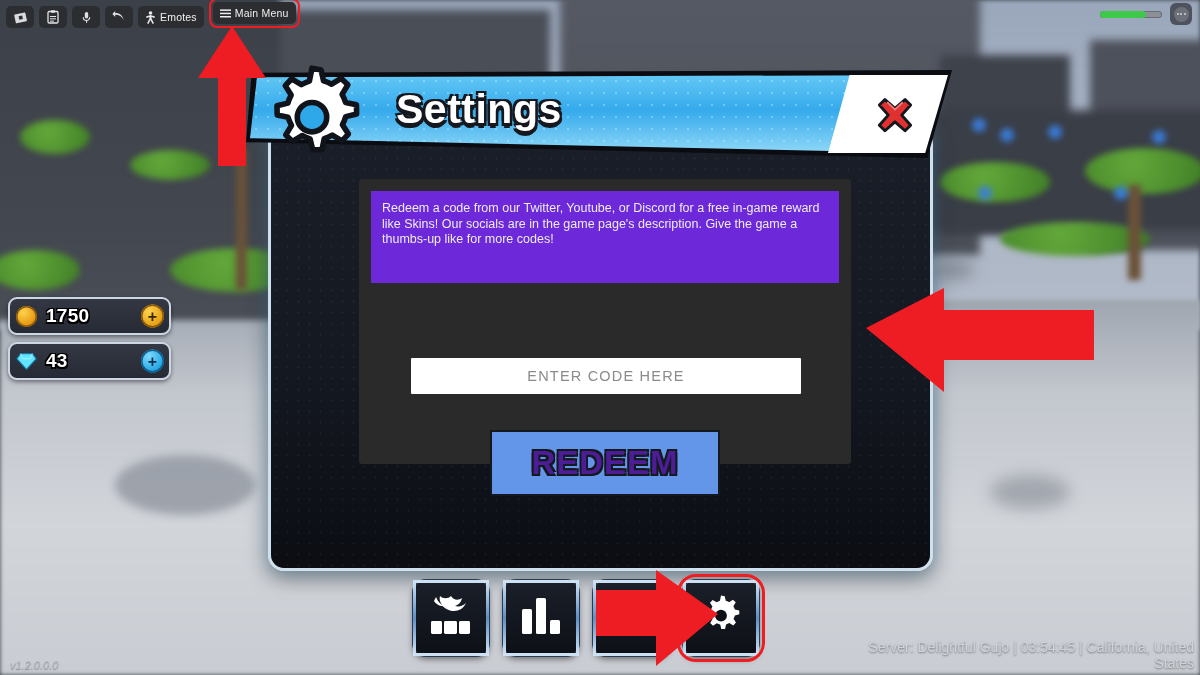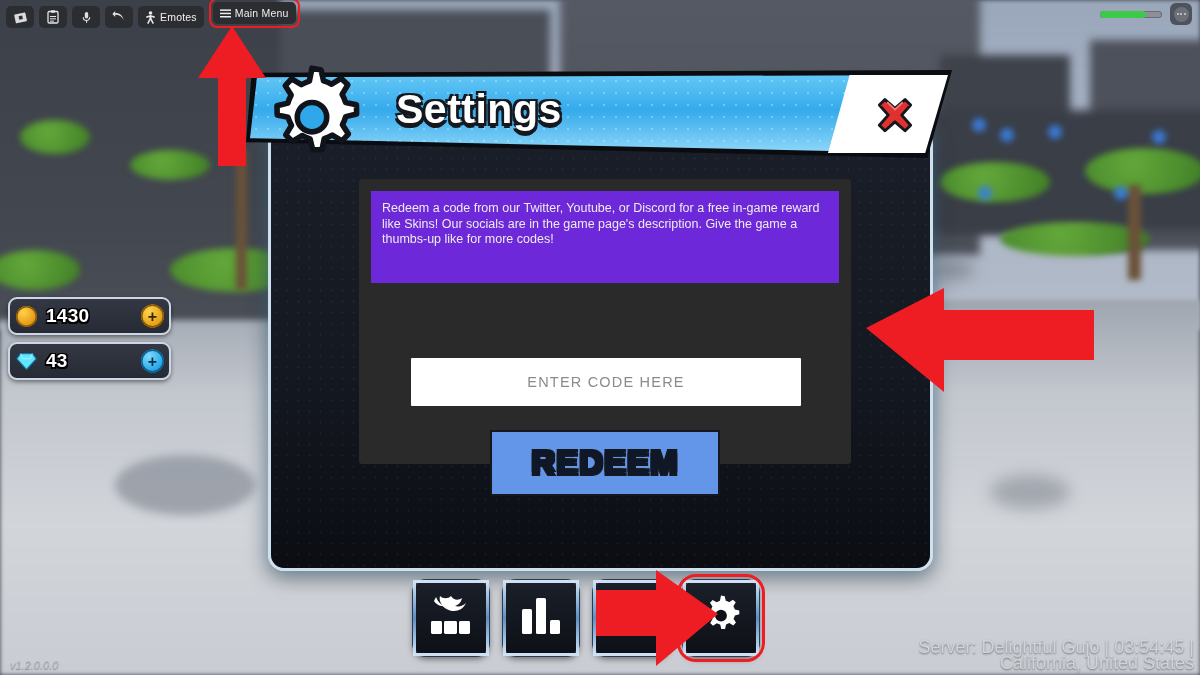--- a/index.html
+++ b/index.html
@@ -170,38 +170,38 @@
     width: 468px; height: 92px;
     background: #6d28d9;
     padding: 10px 11px;
   }
   .desc-text {
     color: #ededed; font-size: 12.5px; line-height: 15.5px;
     font-family: "Liberation Sans", sans-serif;
   }
   .code-input {
     position: absolute; left: 52px; top: 179px;
-    width: 390px; height: 48px;
+    width: 390px; height: 36px;
     background: #ffffff;
     display: flex; align-items: center; justify-content: center;
     border-radius: 1px;
   }
   .code-input-ph {
     color: #8b8b8b; font-size: 14.5px; letter-spacing: 1.2px;
   }
   .redeem-btn {
     position: absolute; left: 131px; top: 251px;
     width: 230px; height: 66px;
     background: #6395e8;
     border: 2px solid #15181f;
     display: flex; align-items: center; justify-content: center;
     cursor: pointer;
   }
   .redeem-label {
-    color: #0f172a; font-size: 33px; font-weight: bold; letter-spacing: 1px;
+    color: #4c1d95; font-size: 33px; font-weight: bold; letter-spacing: 1px;
     text-shadow: -1.8px -1.8px 0 #14181f, 1.8px -1.8px 0 #14181f,
                  -1.8px 1.8px 0 #14181f, 1.8px 1.8px 0 #14181f;
   }
 
   
   .title-banner {
     position: absolute; left: 246px; top: 70px;
     width: 706px; height: 88px; z-index: 25;
   }
   .banner-shape {
@@ -266,21 +266,21 @@
   
   .version-text {
     position: absolute; left: 10px; bottom: 4px; z-index: 30;
     color: #b6bac2; font-size: 11px;
     text-shadow: 0 1px 1px rgba(0,0,0,.35);
     font-style: italic;
   }
   .server-text {
     position: absolute; right: 6px; bottom: 4px; z-index: 30;
     width: 340px; text-align: right;
-    color: #cfd3da; font-size: 18px; line-height: 16px;
+    color: #cfd3da; font-size: 14px; line-height: 16px;
     text-shadow: 0 1px 2px rgba(0,0,0,.45);
   }
 </style>
 </head>
 <body>
 
 <div id="stage">
 
   <div>
     <div class="bg-sky"></div>
@@ -383,21 +383,21 @@
             <i></i>
             <i></i>
         </span>
       </div>
     </div>
   </div>
 
   <div class="currency-stack">
     <div class="cur-pill">
       <span class="cur-icon gold"></span>
-      <span class="cur-val">1430</span>
+      <span class="cur-val">1750</span>
       <span class="cur-plus gold">+</span>
     </div>
     <div class="cur-pill">
       <span class="cur-icon gem">
         <svg width="23" height="19" viewBox="0 0 23 19">
           <path d="M5 1h13l4 5.5L11.5 18 1 6.5z" fill="#63e4ff" stroke="#0f7fae" stroke-width="1.2" stroke-linejoin="round"></path>
           <path d="M5 1l2.5 5.5h8L18 1" fill="none" stroke="#aef4ff" stroke-width="1"></path>
         </svg>
       </span>
       <span class="cur-val">43</span>

